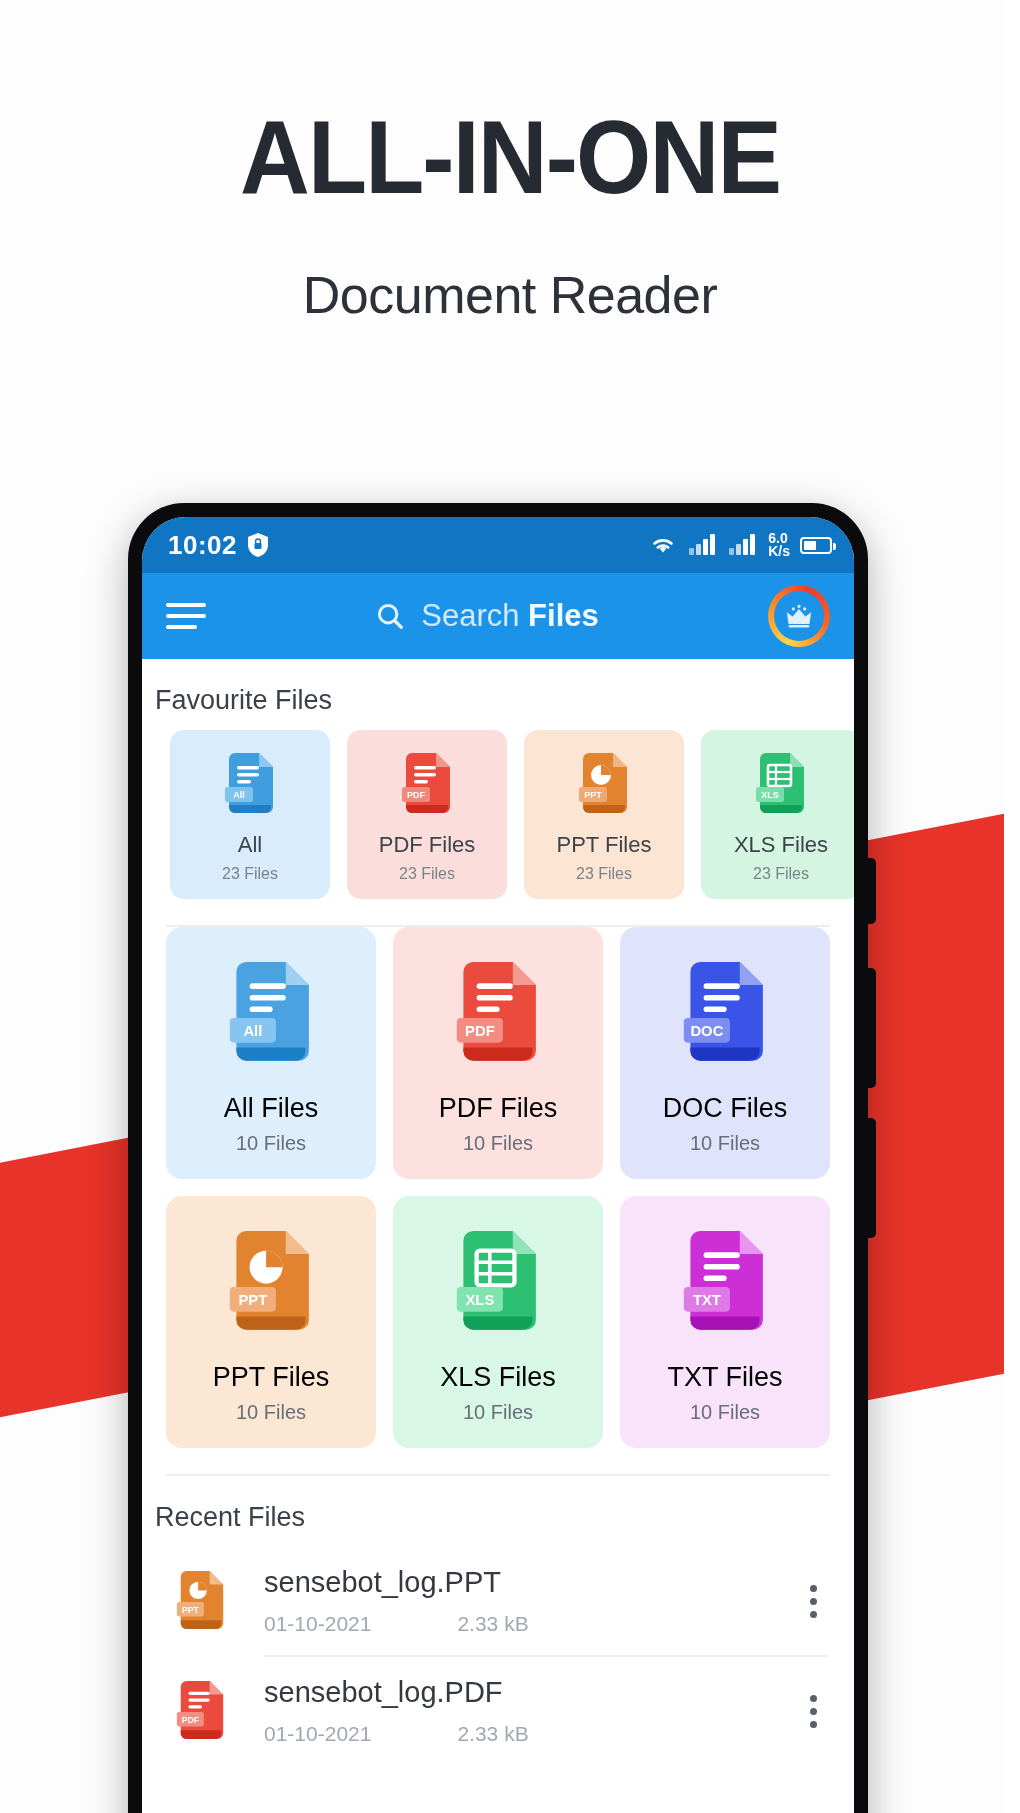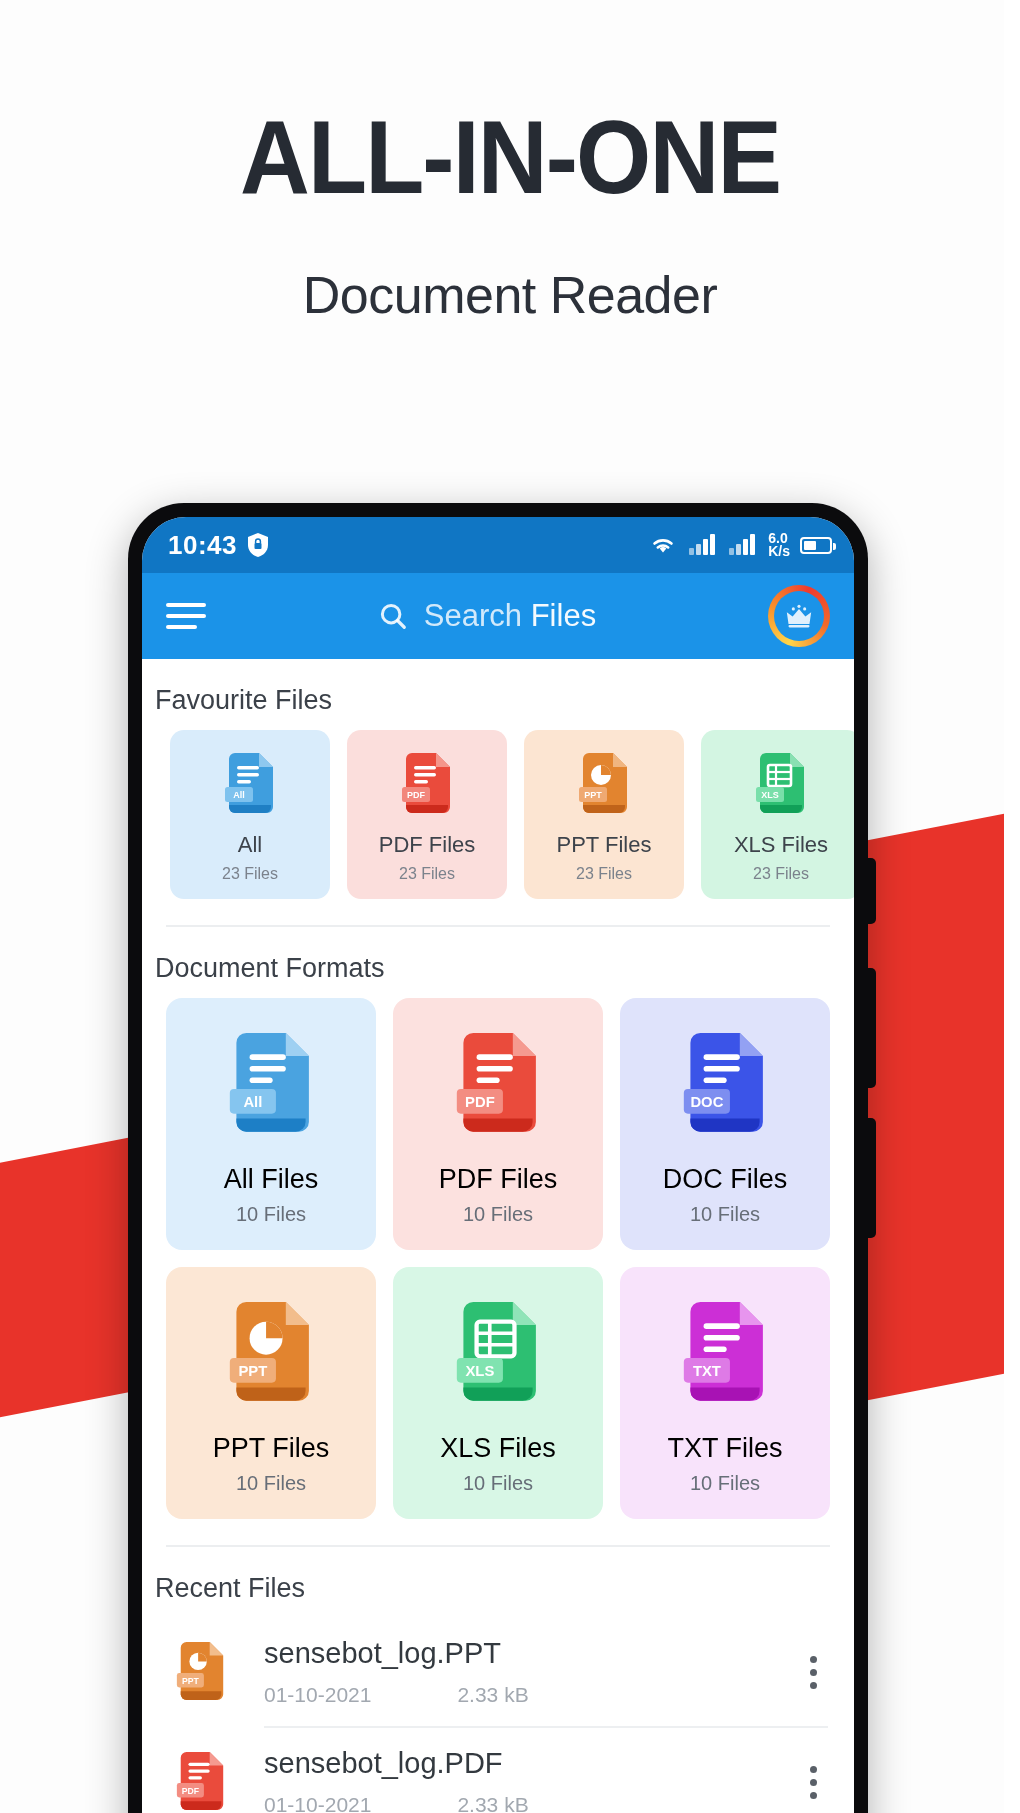--- a/index.html
+++ b/index.html
@@ -94,21 +94,21 @@
     gap: 18px;
   }
   .hamburger { width: 40px; display: flex; flex-direction: column; gap: 7px; cursor: pointer; }
   .hamburger span { display:block; height: 4px; background:#fff; border-radius: 2px; }
   .hamburger span:nth-child(1){ width:100%; }
   .hamburger span:nth-child(2){ width:100%; }
   .hamburger span:nth-child(3){ width:78%; }
   .searchbox { flex: 1; display: flex; align-items: center; justify-content: center; gap: 16px; }
   .search-ico { width: 30px; height: 30px; }
   .search-text { font-size: 31px; color: rgba(255,255,255,0.80); }
-  .search-text b { color: rgba(255,255,255,0.95); font-weight: 400; }
+  .search-text b { color: rgba(255,255,255,0.95); font-weight: 700; }
   .crown {
     width: 62px; height: 62px; border-radius: 50%;
     background: conic-gradient(from 200deg, #ffd54a, #f98f2a, #ef3b2f, #f06a2a, #ffd54a);
     display: flex; align-items: center; justify-content: center;
     flex: 0 0 auto;
   }
   .crown-in { width: 50px; height: 50px; border-radius: 50%; background: #1b93e8; display:flex; align-items:center; justify-content:center; }
 
   
   .content { background: #fff; height: calc(100% - 142px); overflow: hidden; }
@@ -158,21 +158,21 @@
 
   <div class="phone">
     <div class="side-btn b1"></div>
     <div class="side-btn b2"></div>
     <div class="side-btn b3"></div>
 
     <div class="screen">
 
       <div class="statusbar">
         <div class="sb-left">
-          <span class="sb-time">10:43</span>
+          <span class="sb-time">10:02</span>
           <svg width="22" height="26" viewBox="0 0 22 26">
             <path d="M11 1 L21 5 V13 C21 19 16.5 23.5 11 25 C5.5 23.5 1 19 1 13 V5 Z" fill="#fff"></path>
             <rect x="7.5" y="11" width="7" height="6" rx="1" fill="#1076c4"></rect>
             <path d="M8.6 11 V9.3 a2.4 2.4 0 0 1 4.8 0 V11" stroke="#1076c4" stroke-width="1.5" fill="none"></path>
           </svg>
         </div>
         <div class="sb-right">
           <svg width="30" height="24" viewBox="0 0 30 24">
             <path d="M15 19.5 l3.3-4.1 a5.2 5.2 0 0 0-6.6 0 Z" fill="#fff"></path>
             <path d="M6.5 10.5 a13 13 0 0 1 17 0" stroke="#fff" stroke-width="2.6" fill="none" stroke-linecap="round"></path>
@@ -289,21 +289,20 @@
               <path d="M8 55 h42 v2 a6 6 0 0 1-6 6 H14 a6 6 0 0 1-6-6z" fill="#11a058"></path>
             </svg>
             <div class="fav-name">XLS Files</div>
             <div class="fav-count">23 Files</div>
           </div>
 
         </div>
 
         <div class="divider"></div>
 
-        <div class="section-title">Document Formats</div>
         <div class="grid">
 
           <div class="grid-card" style="background:#ddeefc">
             <svg width="96" height="112" viewBox="0 0 58 68">
               <path d="M8 3 h30 l14 14 v40 a6 6 0 0 1-6 6 H14 a6 6 0 0 1-6-6 V9 a6 6 0 0 1 6-6z" fill="#4aa3e0"></path>
               <path d="M38 3 l14 14 h-14z" fill="#9ed0f2"></path>
               <rect x="16" y="16" width="22" height="3.4" rx="1.7" fill="#fff"></rect>
               <rect x="16" y="23" width="22" height="3.4" rx="1.7" fill="#fff"></rect>
               <rect x="16" y="30" width="14" height="3.4" rx="1.7" fill="#fff"></rect>
               <rect x="4" y="37" width="28" height="15" rx="2.5" fill="#85c5ef"></rect>

